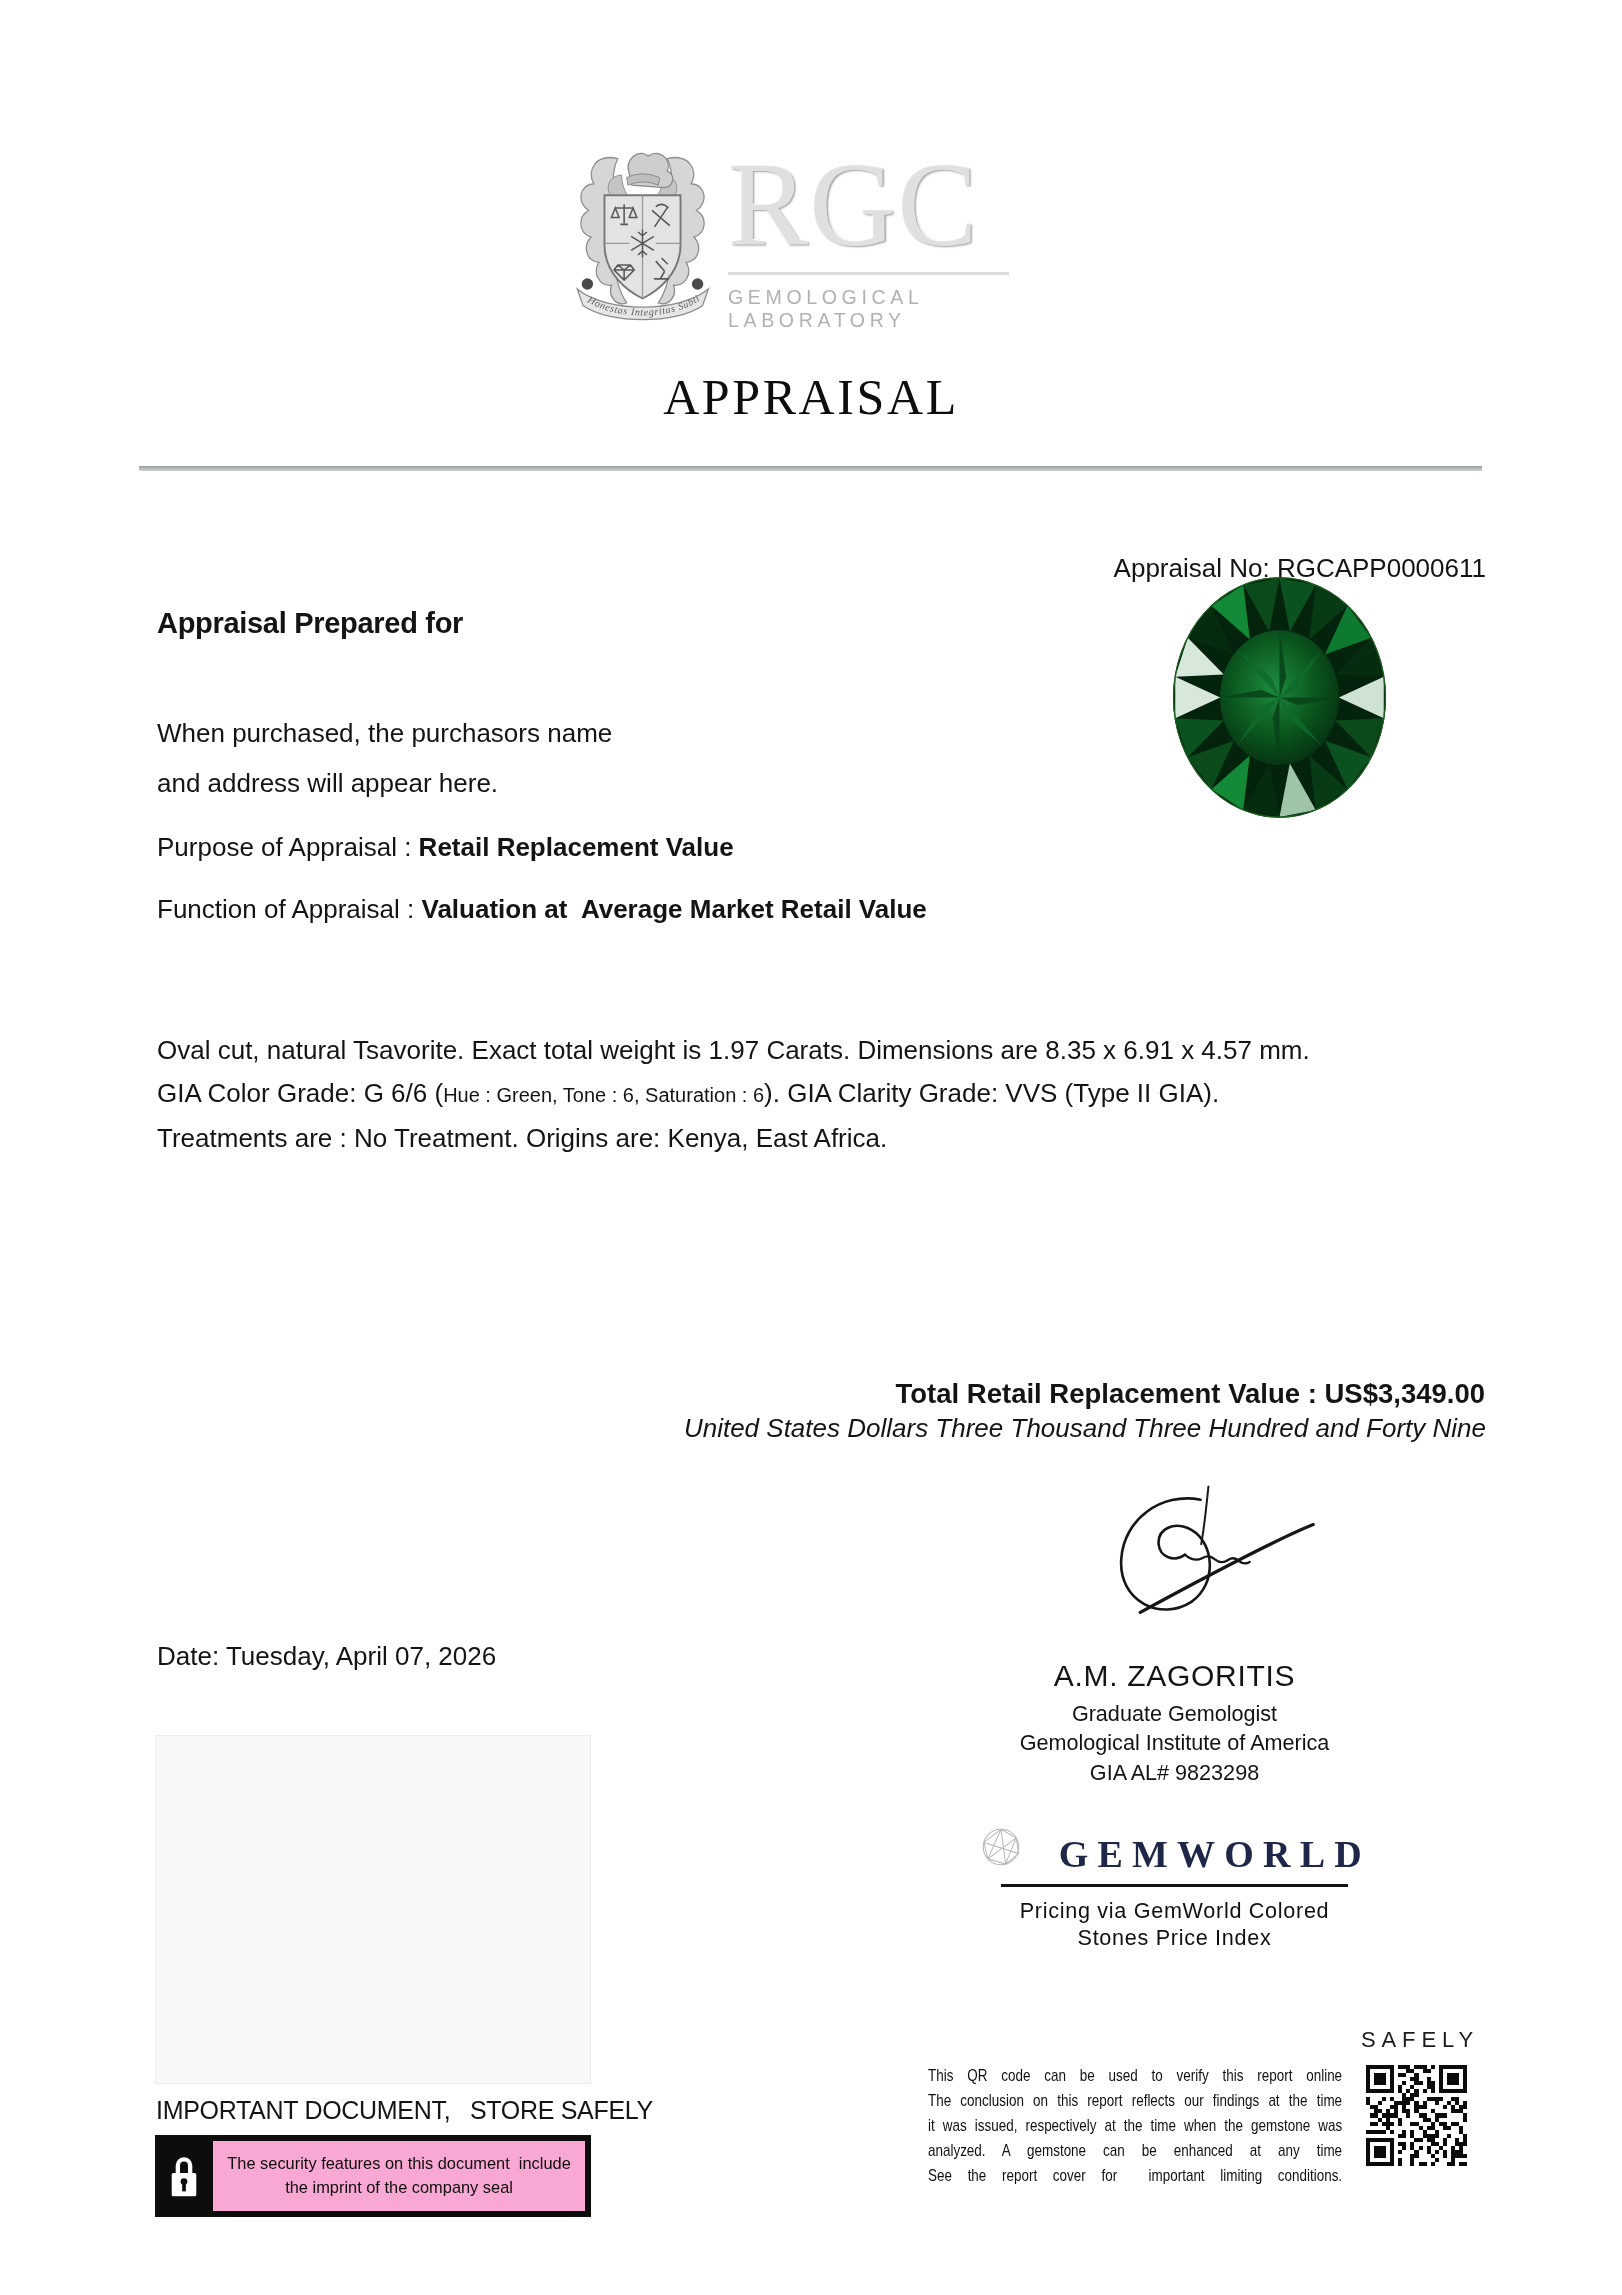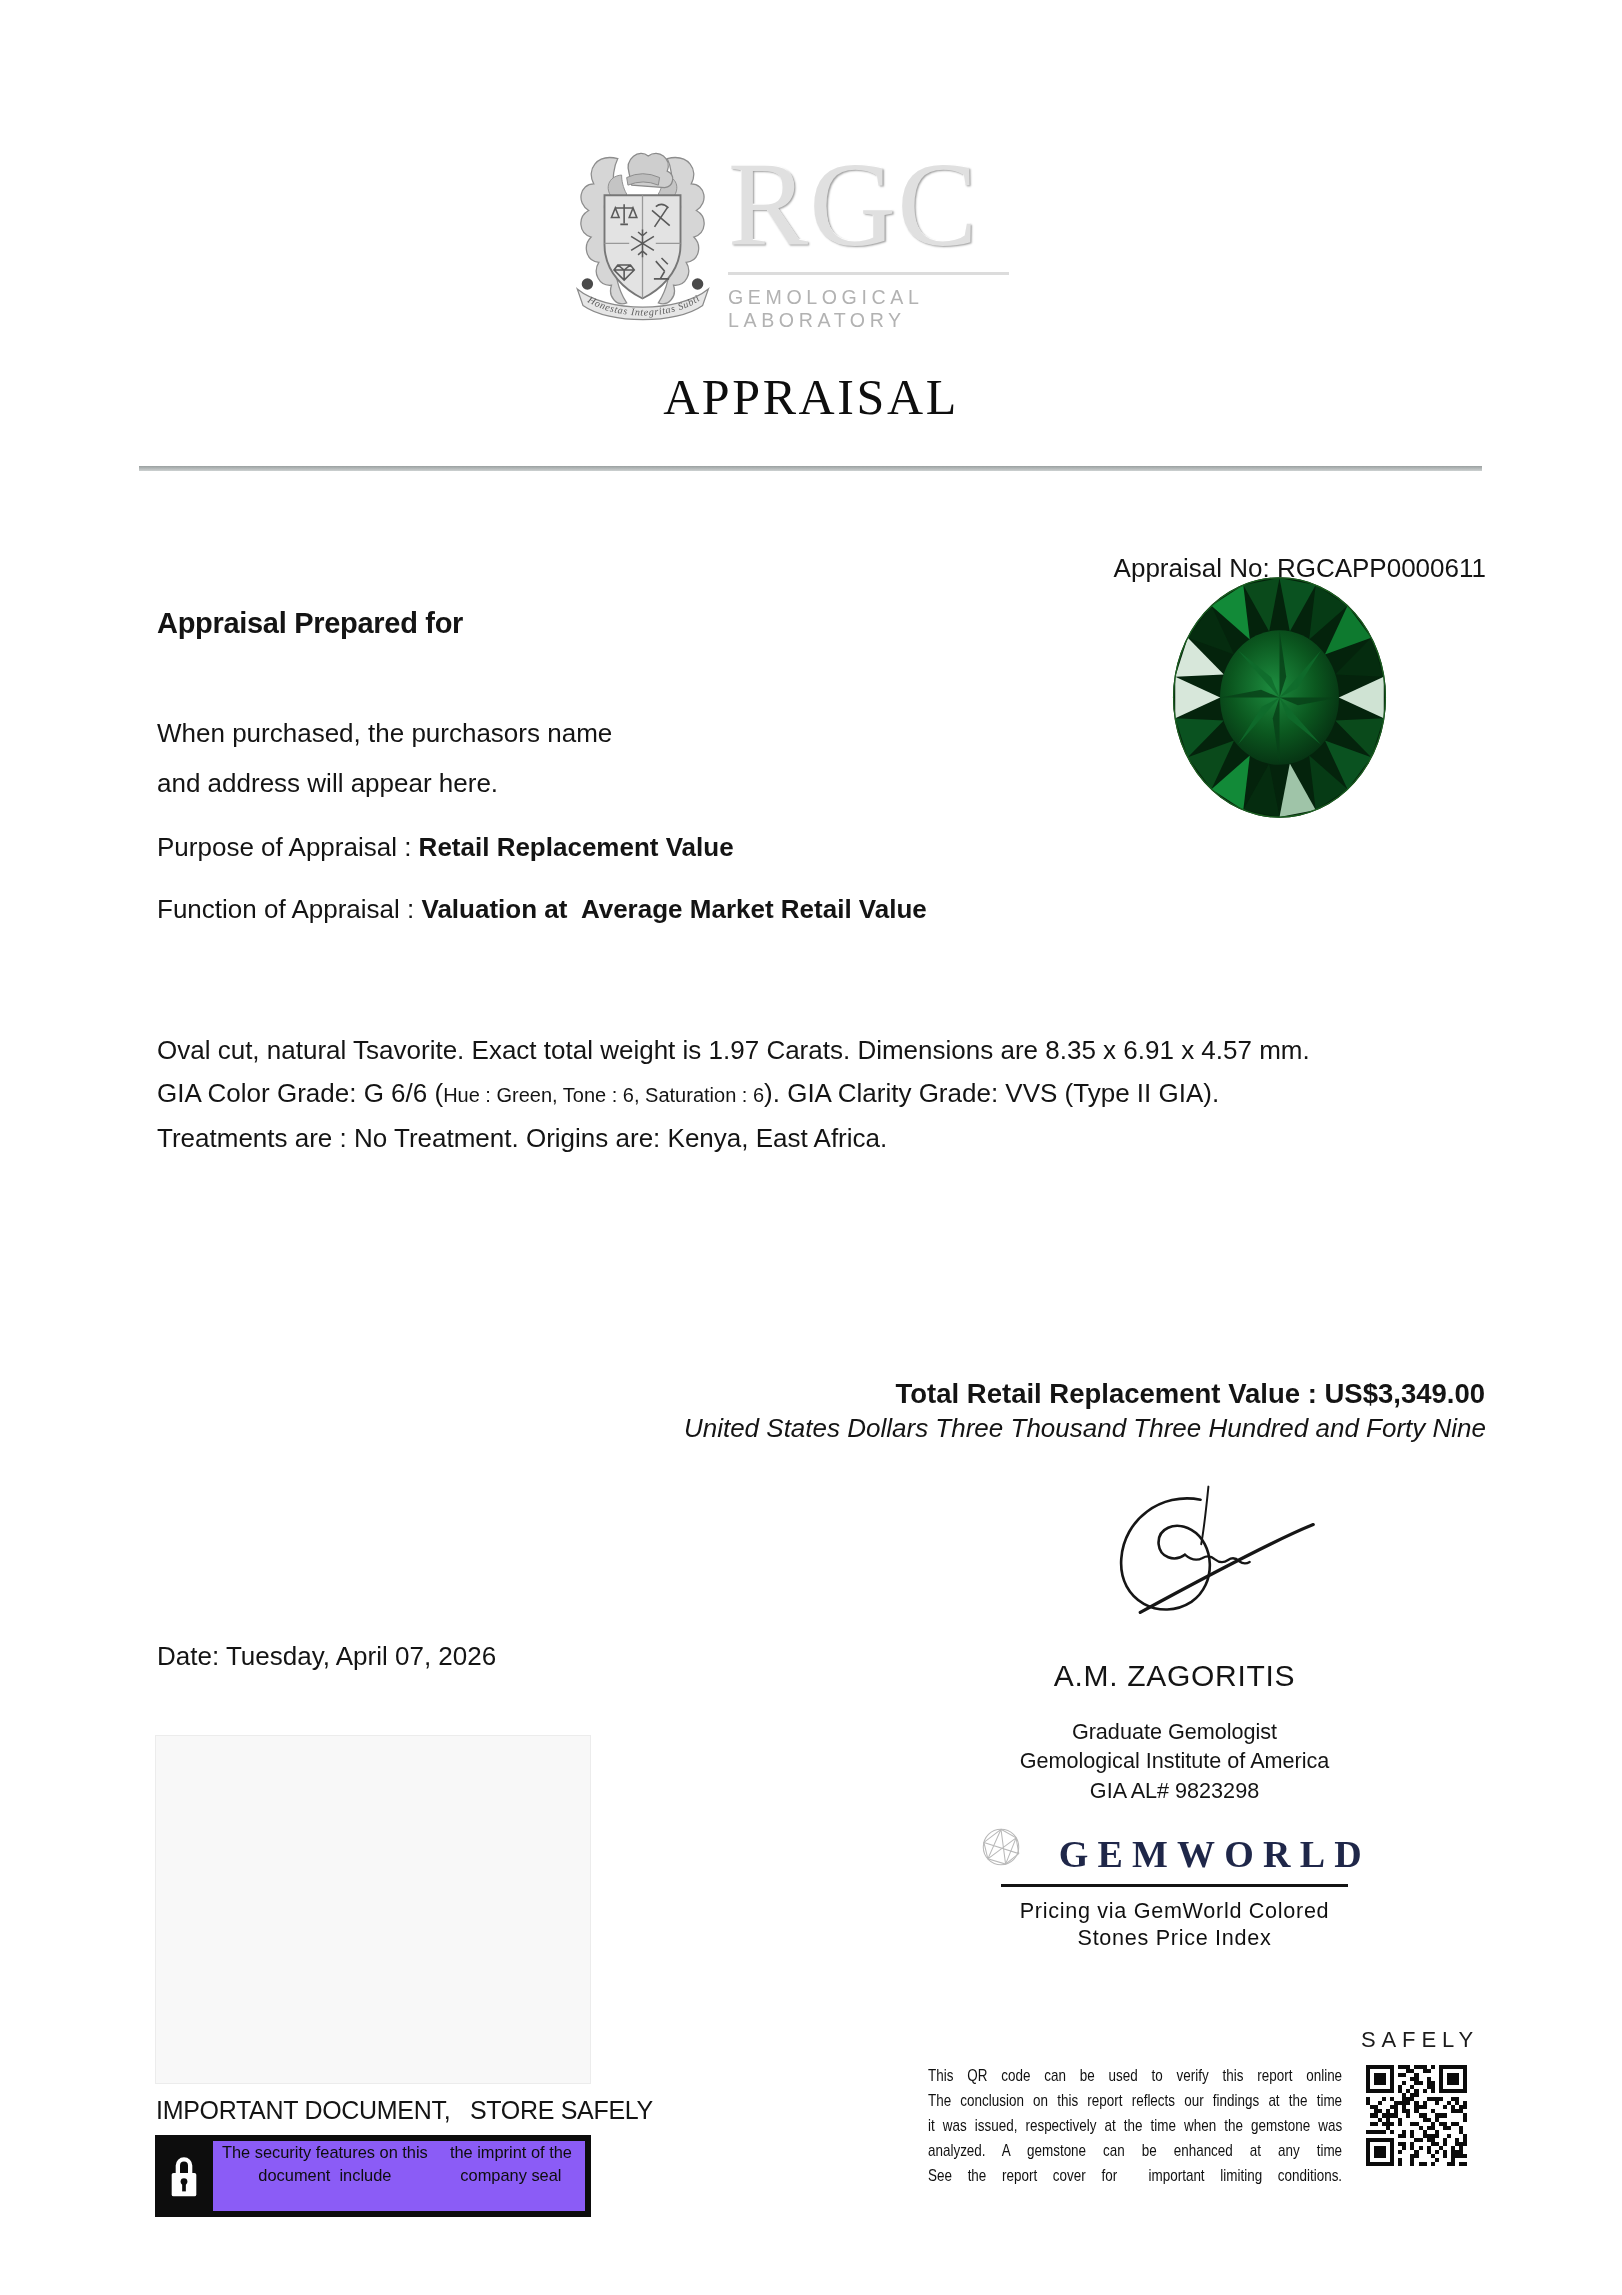--- a/index.html
+++ b/index.html
@@ -43,21 +43,21 @@
   .total-line{position:absolute;left:654px;top:1378px;width:831px;text-align:right;
               font-size:27.5px;font-weight:bold;}
   .words-line{position:absolute;left:563px;top:1413px;width:923px;text-align:right;
               font-size:26px;font-style:italic;}
 
   
   .signature{position:absolute;left:1063px;top:1480px;width:262px;height:156px;}
   .date-line{position:absolute;left:157px;top:1641px;font-size:26px;}
   .sig-block{position:absolute;left:913px;top:1659px;width:523px;text-align:center;}
   .sig-name{font-size:30px;letter-spacing:0.7px;}
-  .sig-creds{margin-top:24px;font-size:21.6px;line-height:29.4px;}
+  .sig-creds{margin-top:6px;font-size:21.6px;line-height:29.4px;}
 
   .gray-box{position:absolute;left:155px;top:1735px;width:434px;height:347px;
             background:#f8f8f8;border:1.3px solid #ececec;}
 
   
   .gemworld{position:absolute;left:913px;top:1831px;width:523px;text-align:center;}
   .gw-row{display:inline-flex;align-items:center;gap:32px;}
   .gw-icon{width:46px;height:46px;margin-right:2.6px;position:relative;top:-5.2px;}
   .gw-text{font-family:"Liberation Serif",serif;font-weight:600;font-size:38px;
            letter-spacing:9.2px;color:#1f2749;}
@@ -70,22 +70,22 @@
   .qr{position:absolute;left:1366px;top:2065px;width:101px;height:101px;}
   .fineprint{position:absolute;left:928px;top:2063px;width:505px;
              transform:scaleX(0.82);transform-origin:left top;
              font-size:16.4px;line-height:25px;color:#101010;}
   .fineprint .jline{text-align:justify;text-align-last:justify;white-space:pre-wrap;}
 
   
   .important{position:absolute;left:156px;top:2096px;font-size:25px;font-weight:normal;letter-spacing:-0.3px;}
   .important .gap{display:inline-block;width:19.6px;}
   .security-box{position:absolute;left:155px;top:2135px;width:436px;height:82px;background:#0d0d0d;}
-  .security-inner{position:absolute;left:58px;top:5.9px;right:5.9px;bottom:5.9px;background:#8b5cf6;
-                  display:flex;flex-direction:row;justify-content:center;text-align:center;
+  .security-inner{position:absolute;left:58px;top:5.9px;right:5.9px;bottom:5.9px;background:#f9a8d4;
+                  display:flex;flex-direction:column;justify-content:center;text-align:center;
                   font-size:16.4px;line-height:23.6px;color:#0d0d0d;}
   .security-inner div{white-space:pre-wrap;}
   .lock{position:absolute;left:14.4px;top:17px;width:30px;height:48px;}
 </style>
 </head>
 <body>
 
 <div class="page">
 
   <svg class="crest" viewBox="0 0 234 300">

